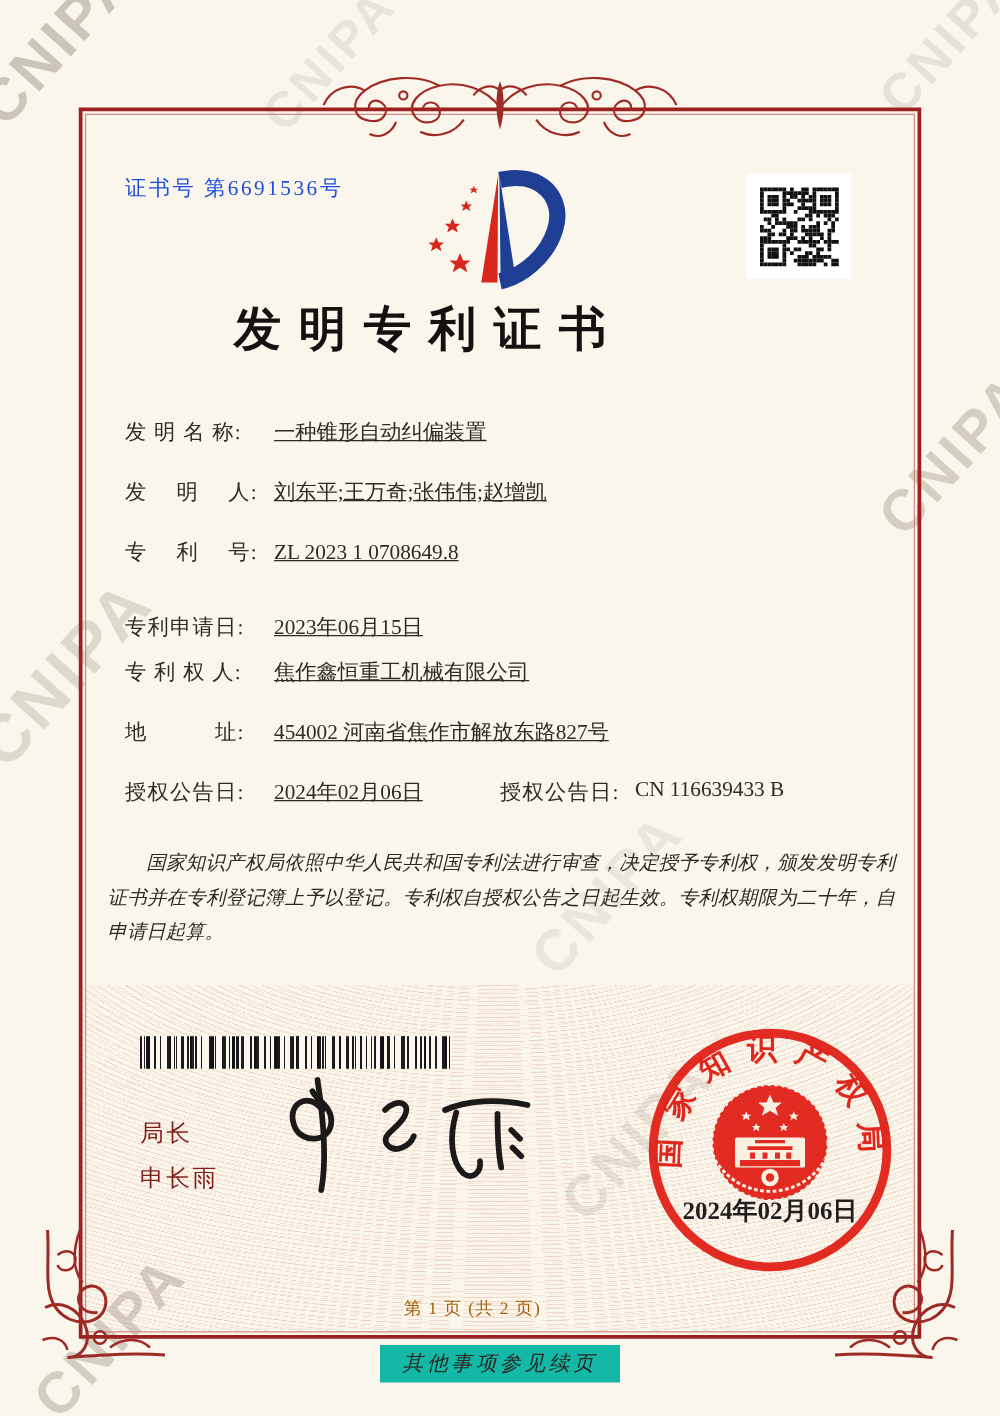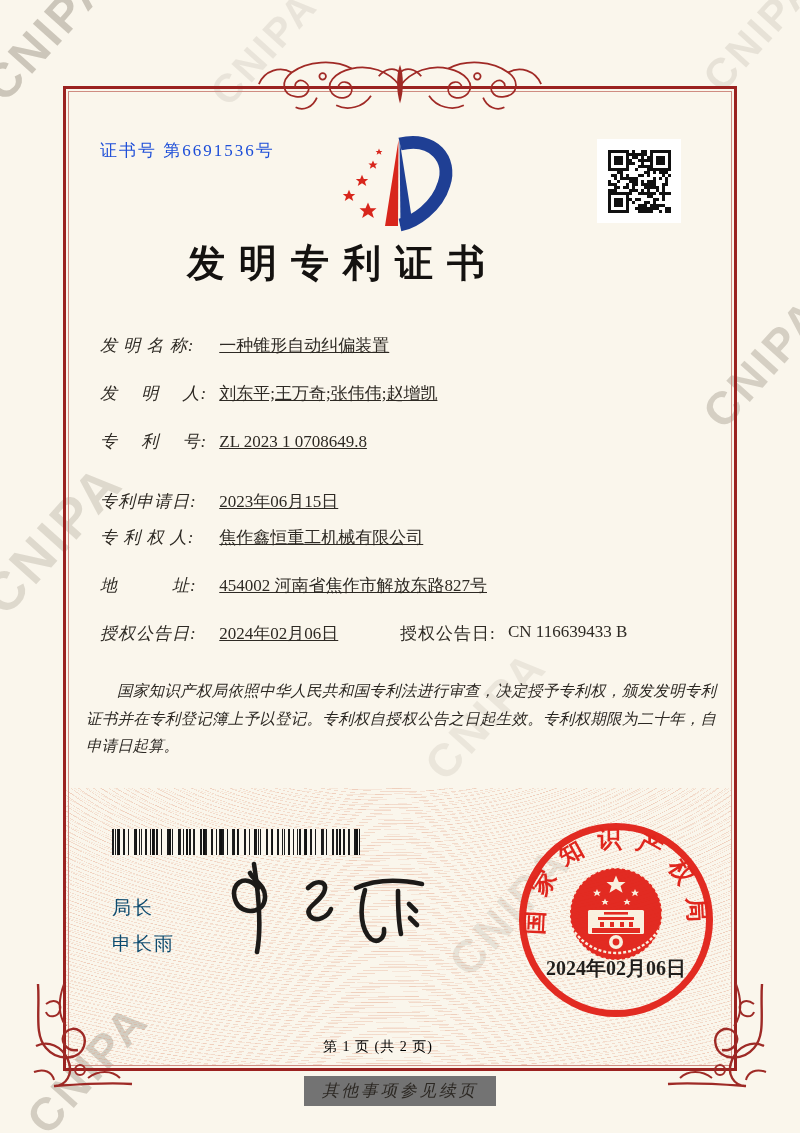--- a/index.html
+++ b/index.html
@@ -26,48 +26,48 @@
   .qr-wrap{position:absolute;left:597px;top:139px;width:84px;height:84px;background:#ffffff;display:flex;align-items:center;justify-content:center;}
   .qr-grid{display:grid;grid-template-columns:repeat(21,3px);grid-auto-rows:3px;}
   .qr-grid i{display:block;}
   .qr-grid i.on{background:#111;}
 
   .doc-title{position:absolute;left:0;top:238px;width:672px;text-align:center;font-size:38px;font-weight:700;
              letter-spacing:14px;color:#141210;text-indent:14px;}
 
   .fields{position:absolute;left:100px;top:334px;width:620px;}
   .frow{position:absolute;left:0;width:620px;font-size:17px;color:#2e2a24;white-space:nowrap;}
-  .flabel{display:inline-block;width:112px;letter-spacing:1px;font-style:italic;}
+  .flabel{display:inline-block;width:112px;letter-spacing:1px;}
   .fvalue{display:inline-block;margin-left:3px;text-decoration:underline;}
   .auth2-label{position:absolute;left:300px;top:0;letter-spacing:1px;}
   .auth2-value{position:absolute;left:408px;top:0;}
 
   .paras{position:absolute;left:86px;top:662px;width:630px;font-size:15.5px;line-height:1.78;color:#2c2823;
          font-style:italic;text-align:justify;}
   .paras p{margin:15px 0 5px 0;text-indent:2em;}
 
   .waves{position:absolute;left:66px;top:788px;width:665px;height:277px;
     background:
       repeating-radial-gradient(ellipse 900px 480px at 50% -45%, rgba(224,148,116,.28) 0 1px, rgba(0,0,0,0) 1px 6px),
       repeating-radial-gradient(ellipse 1100px 620px at 45% -60%, rgba(224,148,116,.16) 0 1px, rgba(0,0,0,0) 1px 9px);}
 
   .barcode{position:absolute;left:112px;top:829px;width:248px;height:26px;background-color:#fbf7ee;
     background-image:
       repeating-linear-gradient(90deg,#1b1b1b 0 2px,rgba(0,0,0,0) 2px 5px,#1b1b1b 5px 6px,rgba(0,0,0,0) 6px 11px),
       repeating-linear-gradient(90deg,rgba(0,0,0,0) 0 3px,#222 3px 4px,rgba(0,0,0,0) 4px 13px),
       repeating-linear-gradient(90deg,rgba(0,0,0,0) 0 6px,#111 6px 8px,rgba(0,0,0,0) 8px 17px);}
 
-  .sig-block{position:absolute;left:112px;top:890px;font-size:19px;color:#0c4a6e;line-height:36px;letter-spacing:2px;}
+  .sig-block{position:absolute;left:112px;top:890px;font-size:19px;color:#7f1d1d;line-height:36px;letter-spacing:2px;}
   .signature{position:absolute;left:222px;top:858px;width:210px;height:100px;}
 
   .seal{position:absolute;left:514px;top:818px;width:204px;height:204px;opacity:.96;}
 
-  .page-info{position:absolute;left:0;top:1038px;width:756px;text-align:center;font-size:14px;letter-spacing:1px;color:#000000;}
+  .page-info{position:absolute;left:0;top:1038px;width:756px;text-align:center;font-size:14px;letter-spacing:1px;color:#a16207;}
   .cont-note{position:absolute;left:0;top:1076px;width:800px;text-align:center;}
-  .cont-note span{display:inline-block;background:#737373;padding:4px 18px;font-size:16.5px;font-style:italic;
+  .cont-note span{display:inline-block;background:#14b8a6;padding:4px 18px;font-size:16.5px;font-style:italic;
                   letter-spacing:3px;color:#2c2823;}
 </style>
 </head>
 <body>
 
 <div class="page">
 
   <div class="wm" style="left:-34px;top:6px;font-size:48px;opacity:.40">CNIPA</div>
   <div class="wm" style="left:196px;top:26px;font-size:40px;opacity:.14">CNIPA</div>
   <div class="wm" style="left:688px;top:8px;font-size:42px;opacity:.16">CNIPA</div>

